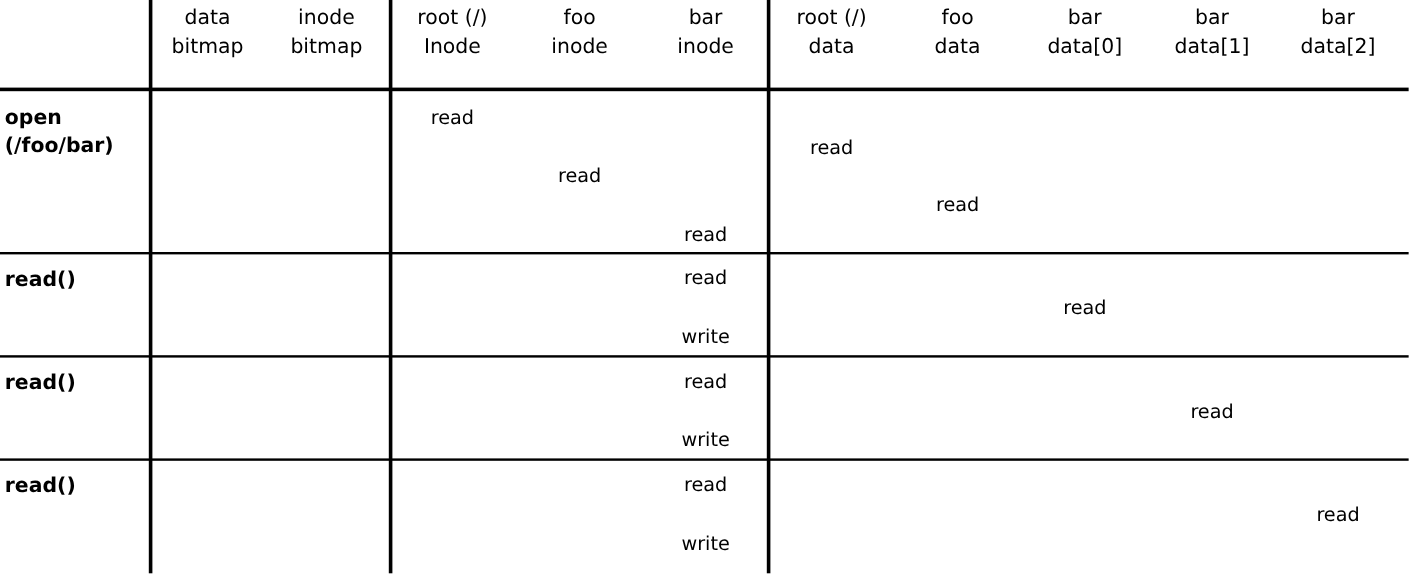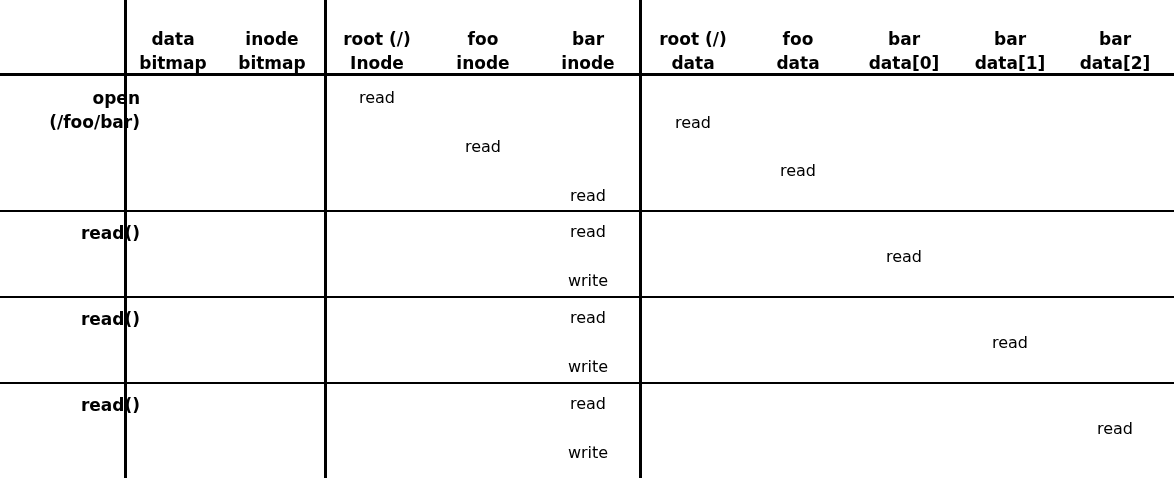--- a/index.html
+++ b/index.html
@@ -41,38 +41,37 @@
   }
   .hline.h-head   { top: 73px;  height: 3px; }
   .hline.h-row1   { top: 210px; height: 2px; }
   .hline.h-row2   { top: 296px; height: 2px; }
   .hline.h-row3   { top: 382px; height: 2px; }
 
   
   .hdr {
     position: absolute;
     top: 3px;
-    font-weight: bold;
+    font-weight: normal;
     font-size: 17px;
     line-height: 24px;
     text-align: center;
     white-space: pre-line;
-    margin-top: 24px;
   }
 
   
   .rowlabel {
     position: absolute;
     font-weight: bold;
     font-size: 17px;
     line-height: 24px;
-    text-align: right;
+    text-align: left;
     white-space: pre-line;
     width: 124px;
-    left: 16px;
+    left: 4px;
   }
 
   
   .op {
     position: absolute;
     font-size: 16px;
     line-height: 18px;
     text-align: right;
     font-weight: normal;
     transform: translateX(-50%);

